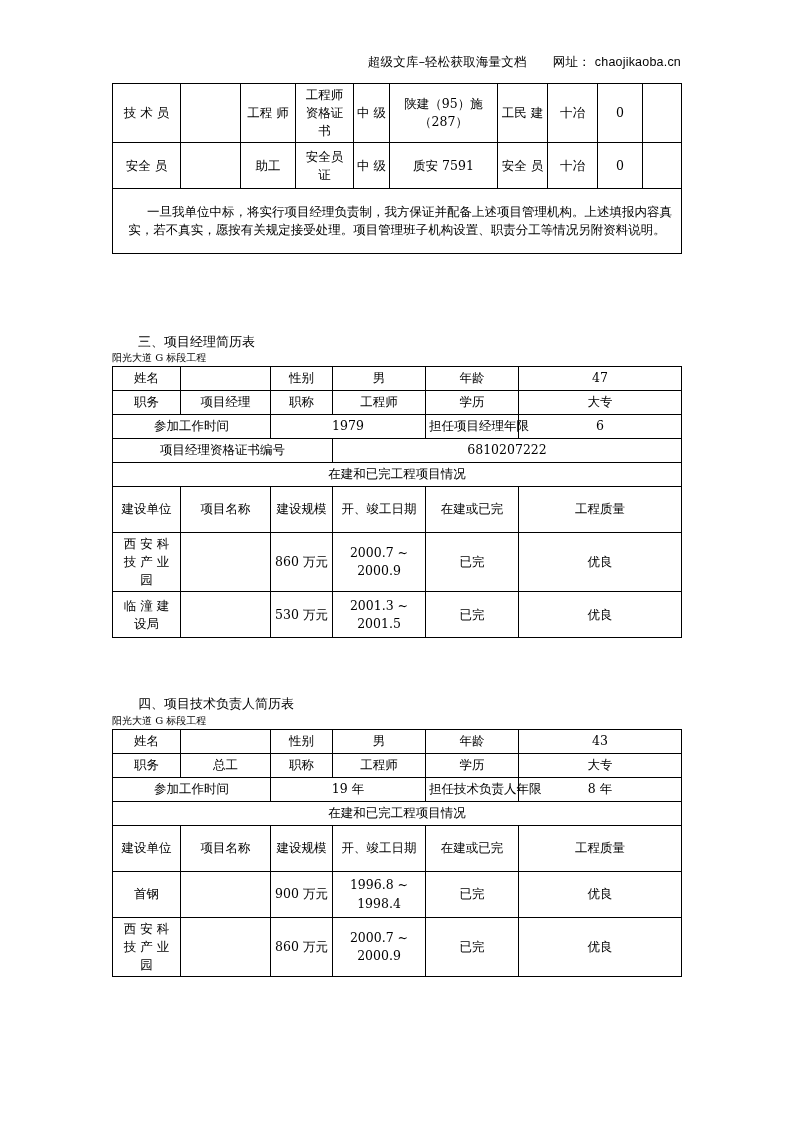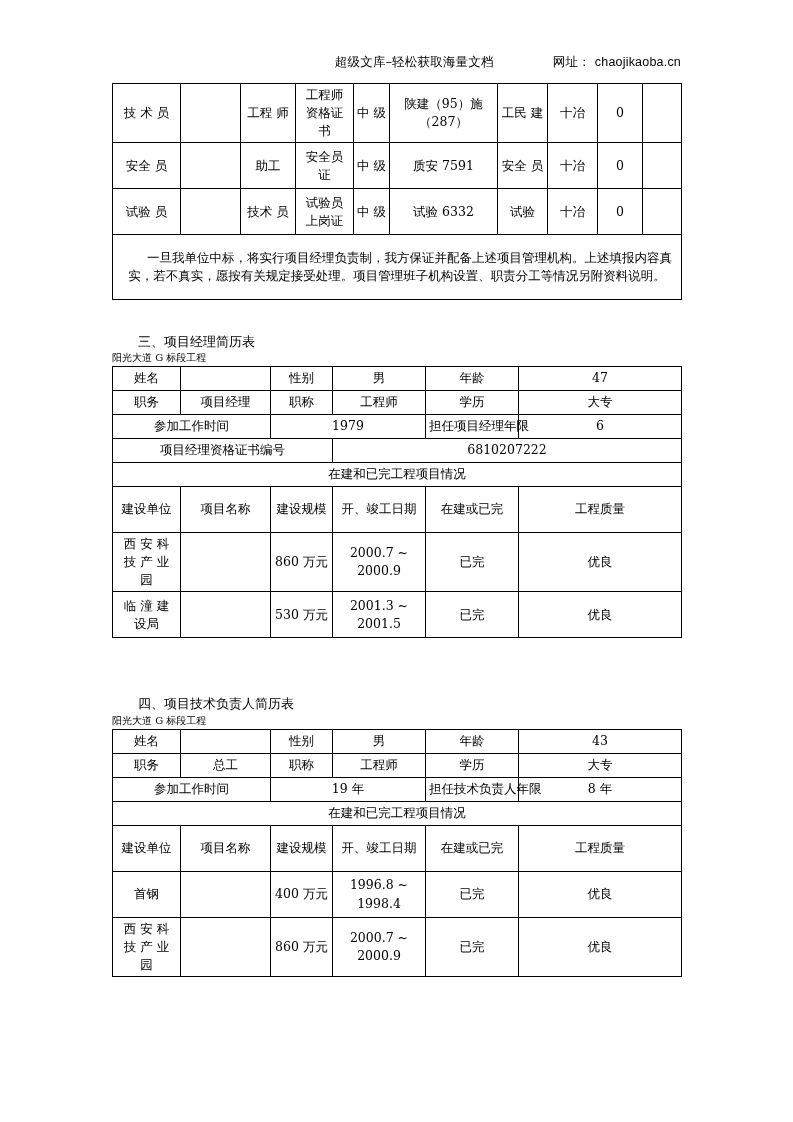--- a/index.html
+++ b/index.html
@@ -26,22 +26,22 @@
   .site-header {
     position: absolute;
     left: 112px;
     top: 54px;
     width: 569px;
     text-align: right;
     font-size: 12.5px;
     letter-spacing: 0.2px;
     white-space: nowrap;
   }
-  .site-header .hdr-title { margin-right: 34px; }
-  .site-header .hdr-url-label { margin-right: 4px; margin-left: 25px; }
+  .site-header .hdr-title { margin-right: 26px; }
+  .site-header .hdr-url-label { margin-right: 4px; }
   .site-header .hdr-url { font-family: Liberation Sans, sans-serif; }
 
   
   table.doc {
     position: absolute;
     border-collapse: collapse;
     table-layout: fixed;
     font-size: 12.5px;
     background: #fff;
   }
@@ -131,32 +131,20 @@
         <td class="blank"></td>
         <td>助工</td>
         <td class="cell-2line">安全员 证</td>
         <td class="cell-2line">中 级</td>
         <td>质安 7591</td>
         <td class="cell-2line">安全 员</td>
         <td>十冶</td>
         <td class="num">0</td>
         <td></td>
       </tr>
-      <tr class="r-tall">
-        <td class="cell-2line">试验 员</td>
-        <td class="blank"></td>
-        <td class="cell-2line">技术 员</td>
-        <td class="cell-2line">试验员 上岗证</td>
-        <td class="cell-2line">中 级</td>
-        <td>试验 6332</td>
-        <td>试验</td>
-        <td>十冶</td>
-        <td class="num">0</td>
-        <td></td>
-      </tr>
       <tr>
         <td class="para" colspan="10" style="height:60px">一旦我单位中标，将实行项目经理负责制，我方保证并配备上述项目管理机构。上述填报内容真实，若不真实，愿按有关规定接受处理。项目管理班子机构设置、职责分工等情况另附资料说明。</td>
       </tr>
     </tbody>
   </table>
 
   <div class="section-heading" style="left:112px; top:333px;">三、项目经理简历表</div>
   <div class="project-title" style="left:112px; top:351px;">阳光大道 G 标段工程</div>
 
   <table class="doc" id="table-pm">
@@ -267,21 +255,21 @@
         <td class="cell-2line">建设单位</td>
         <td>项目名称</td>
         <td>建设规模</td>
         <td>开、竣工日期</td>
         <td>在建或已完</td>
         <td>工程质量</td>
       </tr>
       <tr class="r-tall">
         <td>首钢</td>
         <td class="blank"></td>
-        <td>400 万元</td>
+        <td>900 万元</td>
         <td>1996.8 ~ 1998.4</td>
         <td>已完</td>
         <td>优良</td>
       </tr>
       <tr class="r-xtall">
         <td class="cell-2line">西 安 科 技 产 业 园</td>
         <td class="blank"></td>
         <td>860 万元</td>
         <td>2000.7 ~ 2000.9</td>
         <td>已完</td>

